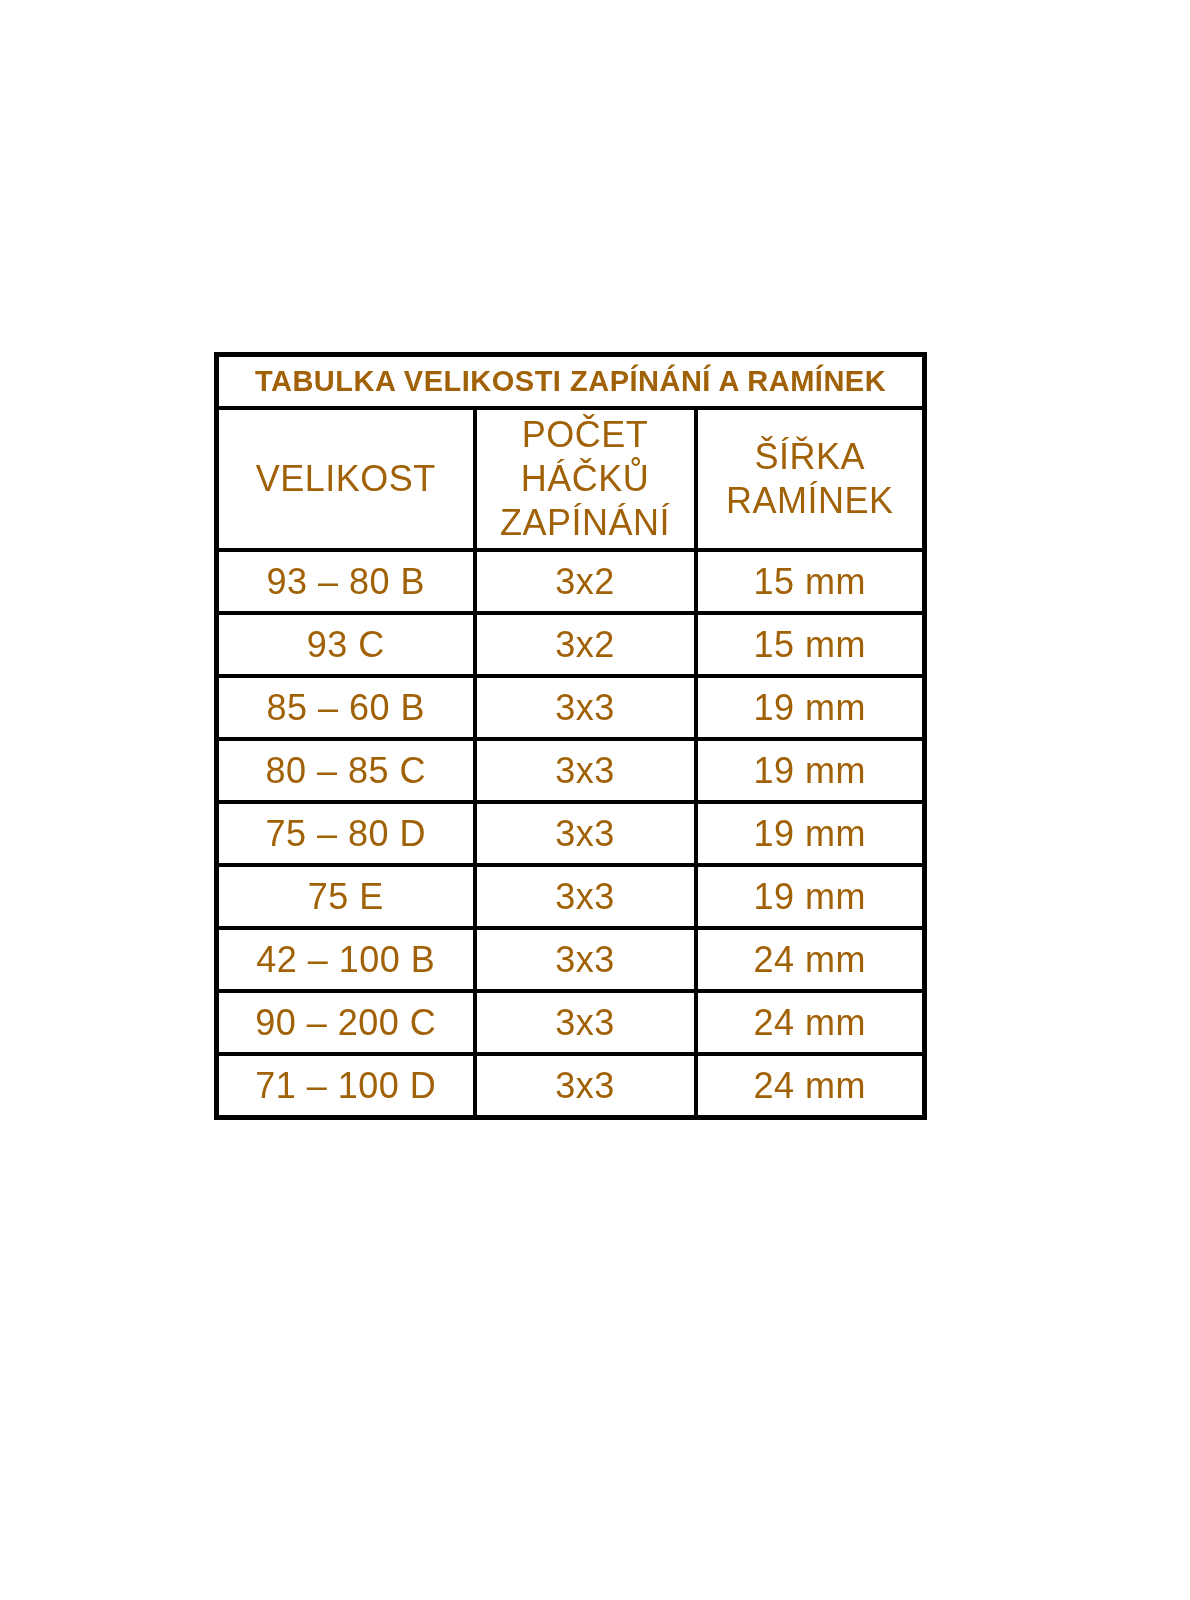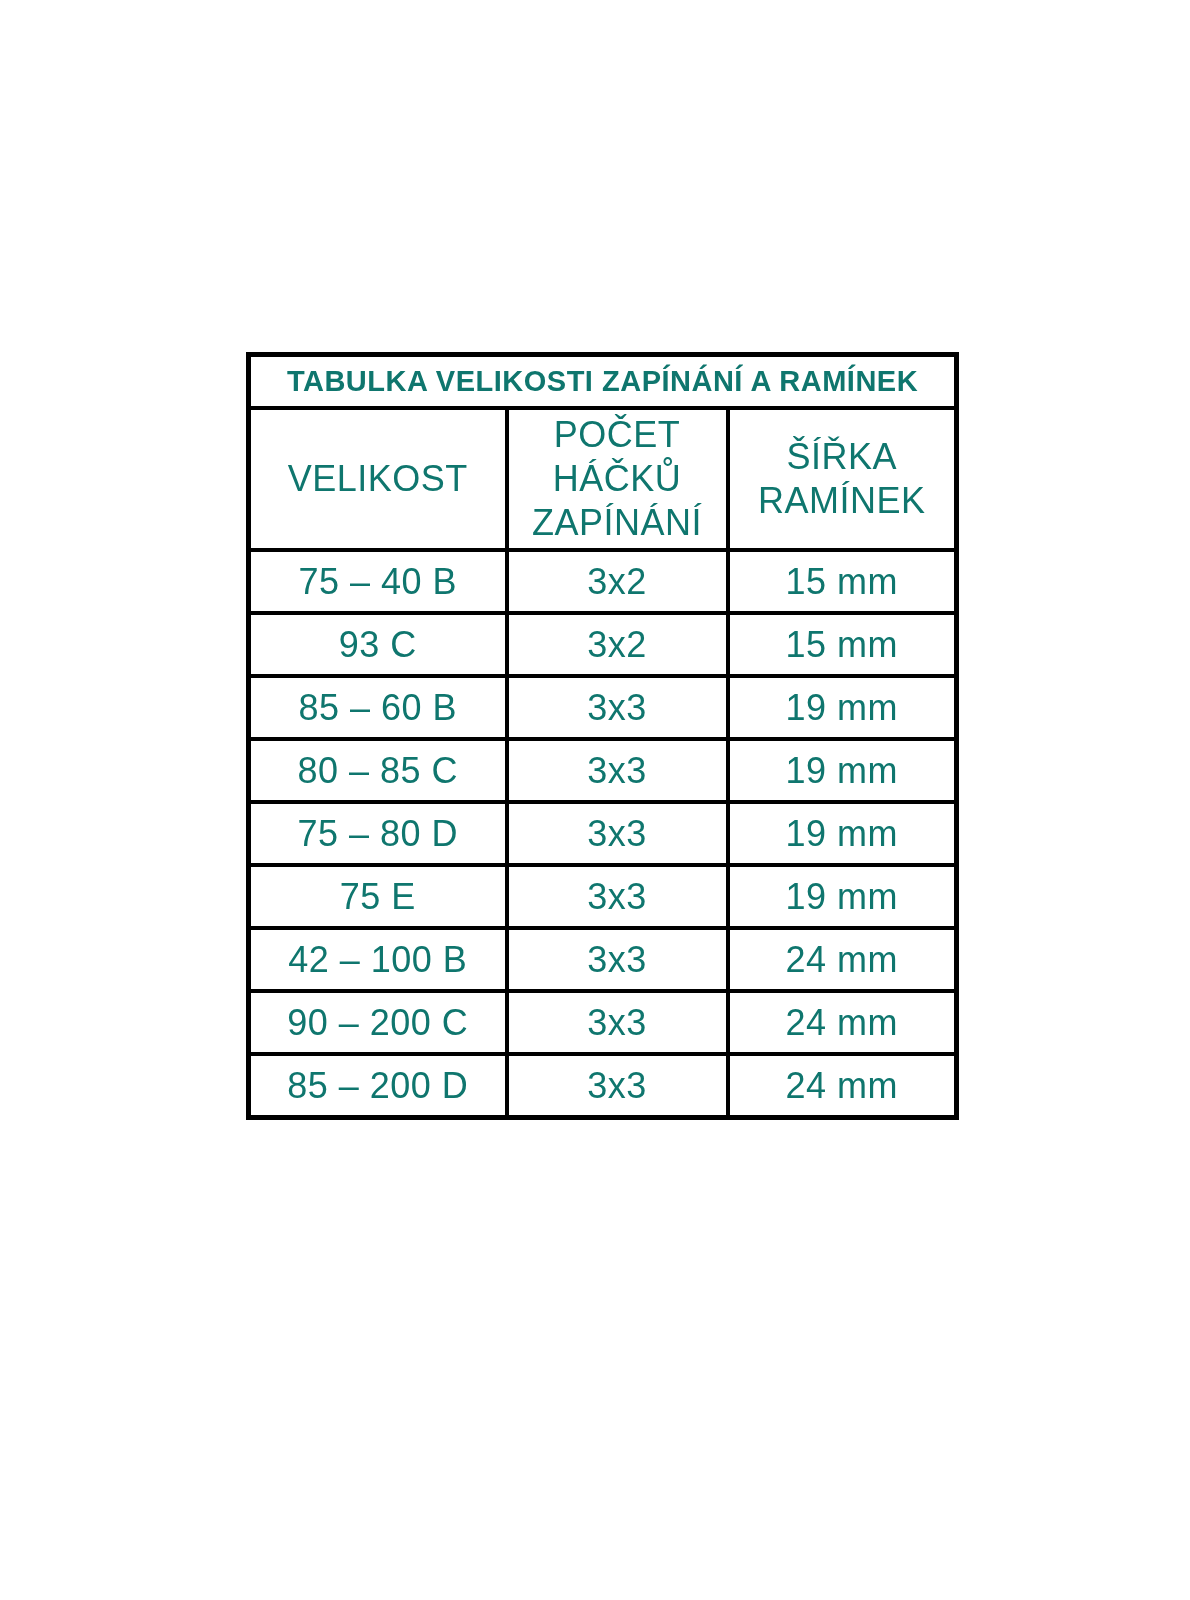--- a/index.html
+++ b/index.html
@@ -10,26 +10,26 @@
   }
   .page {
     position: relative;
     width: 1190px;
     height: 1600px;
     background: #ffffff;
     overflow: hidden;
   }
   table.size-table {
     position: absolute;
-    left: 246px;
+    left: 214px;
     top: 352px;
     width: 708px;
     border-collapse: collapse;
     table-layout: fixed;
-    color: #0f766e;
+    color: #a16207;
   }
   table.size-table th,
   table.size-table td {
     border: 4px solid #000000;
     text-align: center;
     vertical-align: middle;
     padding: 0 4px;
     overflow: hidden;
   }
   table.size-table {
@@ -74,21 +74,21 @@
         <th colspan="3">TABULKA VELIKOSTI ZAPÍNÁNÍ A RAMÍNEK</th>
       </tr>
       <tr class="header-row">
         <th>VELIKOST</th>
         <th>POČET HÁČKŮ ZAPÍNÁNÍ</th>
         <th>ŠÍŘKA RAMÍNEK</th>
       </tr>
     </thead>
     <tbody>
       <tr class="data-row">
-        <td>75 – 40 B</td>
+        <td>93 – 80 B</td>
         <td>3x2</td>
         <td>15 mm</td>
       </tr>
       <tr class="data-row">
         <td>93 C</td>
         <td>3x2</td>
         <td>15 mm</td>
       </tr>
       <tr class="data-row">
         <td>85 – 60 B</td>
@@ -114,19 +114,19 @@
         <td>42 – 100 B</td>
         <td>3x3</td>
         <td>24 mm</td>
       </tr>
       <tr class="data-row">
         <td>90 – 200 C</td>
         <td>3x3</td>
         <td>24 mm</td>
       </tr>
       <tr class="data-row">
-        <td>85 – 200 D</td>
+        <td>71 – 100 D</td>
         <td>3x3</td>
         <td>24 mm</td>
       </tr>
     </tbody>
   </table>
 </div>
 
 </body></html>

